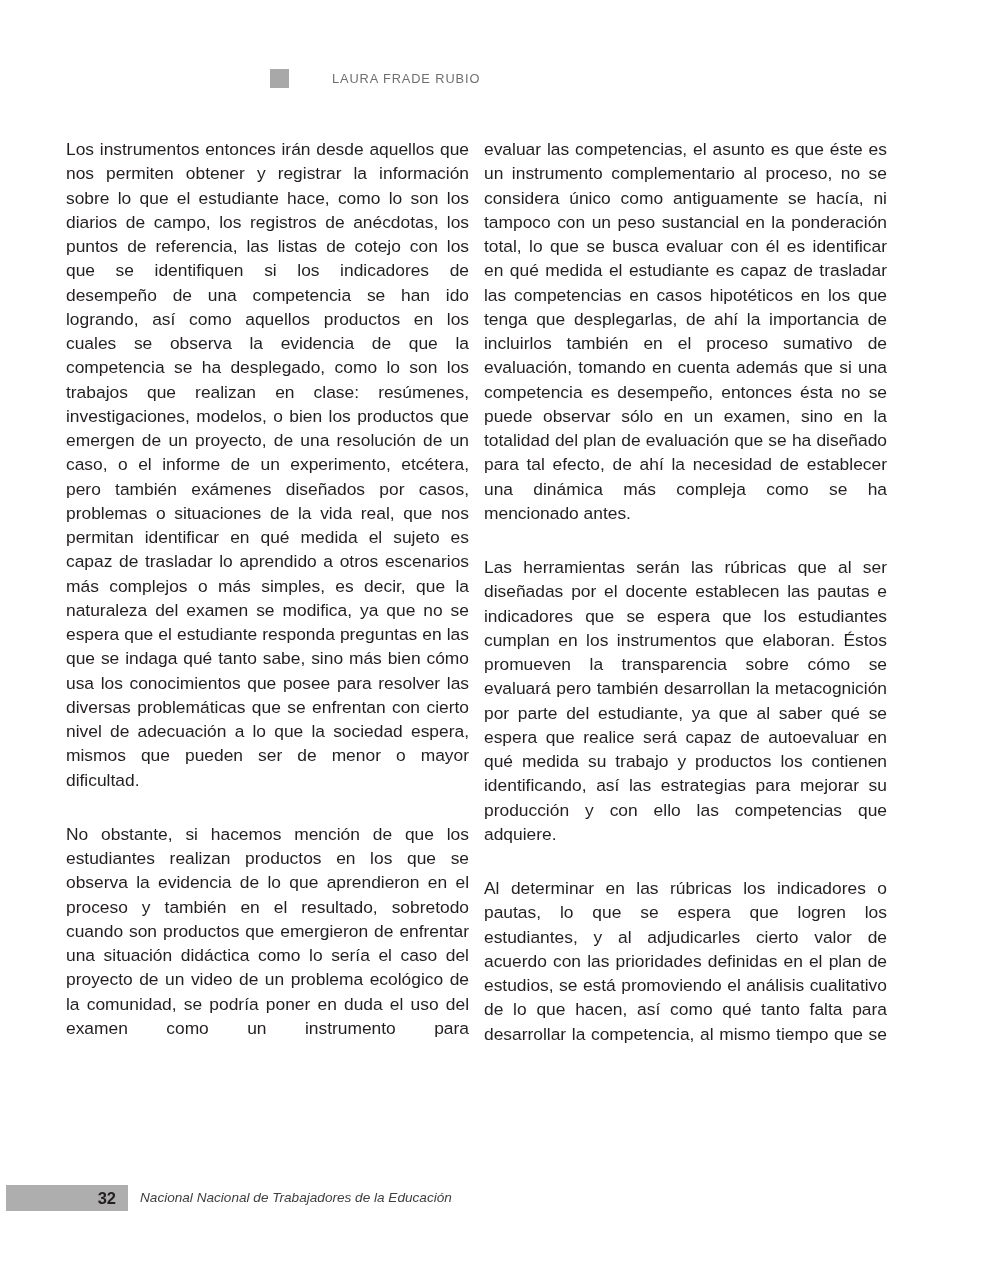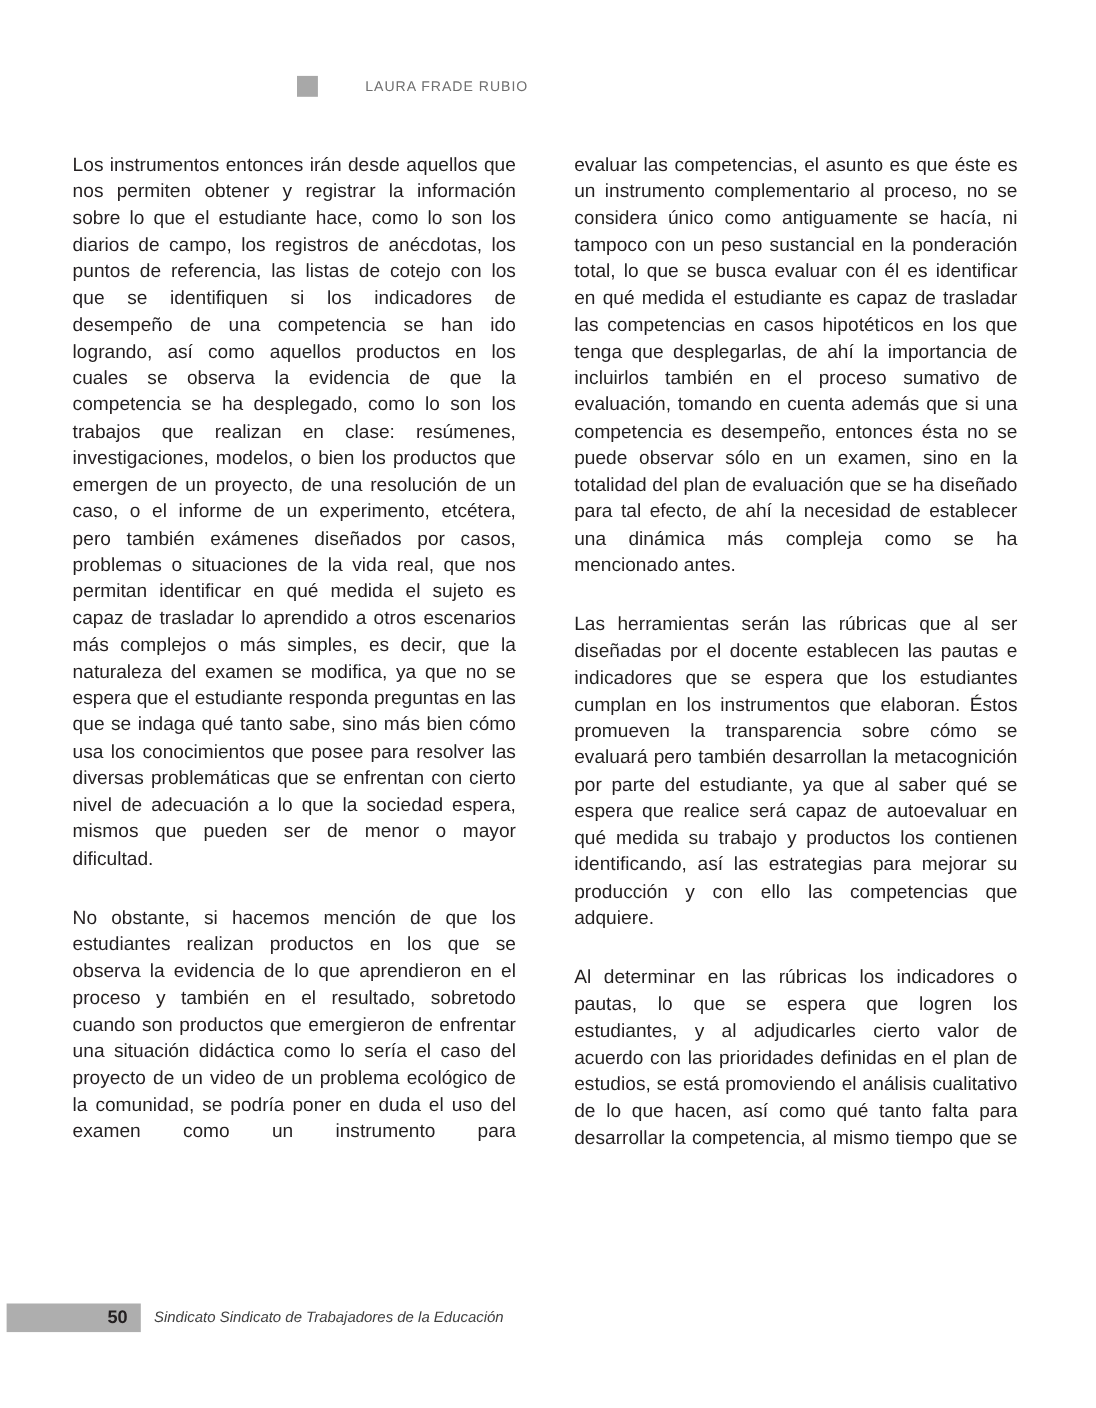--- a/index.html
+++ b/index.html
@@ -43,21 +43,21 @@
     white-space: nowrap;
   }
 
   
   .columns {
     position: absolute;
     left: 66px;
     top: 137px;
     width: 840px;
     display: flex;
-    gap: 53px;
+    gap: 15px;
   }
   .column {
     width: 403px;
     flex: 0 0 auto;
   }
   .column p {
     margin: 0;
     font-size: 17.4px;
     line-height: 24.25px;
     text-align: justify;
@@ -135,17 +135,17 @@
     <div class="column">
       <p>evaluar las competencias, el asunto es que éste es un instrumento complementario al proceso, no se considera único como antiguamente se hacía, ni tampoco con un peso sustancial en la ponderación total, lo que se busca evaluar con él es identificar en qué medida el estudiante es capaz de trasladar las competencias en casos hipotéticos en los que tenga que desplegarlas, de ahí la importancia de incluirlos también en el proceso sumativo de evaluación, tomando en cuenta además que si una competencia es desempeño, entonces ésta no se puede observar sólo en un examen, sino en la totalidad del plan de evaluación que se ha diseñado para tal efecto, de ahí la necesidad de establecer una dinámica más compleja como se ha mencionado antes.</p>
       <p class="gap">Las herramientas serán las rúbricas que al ser diseñadas por el docente establecen las pautas e indicadores que se espera que los estudiantes cumplan en los instrumentos que elaboran. Éstos promueven la transparencia sobre cómo se evaluará pero también desarrollan la metacognición por parte del estudiante, ya que al saber qué se espera que realice será capaz de autoevaluar en qué medida su trabajo y productos los contienen identificando, así las estrategias para mejorar su producción y con ello las competencias que adquiere.</p>
       <p class="gap continues">Al determinar en las rúbricas los indicadores o pautas, lo que se espera que logren los estudiantes, y al adjudicarles cierto valor de acuerdo con las prioridades definidas en el plan de estudios, se está promoviendo el análisis cualitativo de lo que hacen, así como qué tanto falta para desarrollar la competencia, al mismo tiempo que se</p>
     </div>
 
   </div>
 
   <div class="footer">
     <div class="footer-bar"></div>
-    <div class="footer-page-number">50</div>
-    <div class="footer-caption">Sindicato Sindicato de Trabajadores de la Educación</div>
+    <div class="footer-page-number">32</div>
+    <div class="footer-caption">Nacional Nacional de Trabajadores de la Educación</div>
   </div>
 
 </div>
 
 </body></html>

